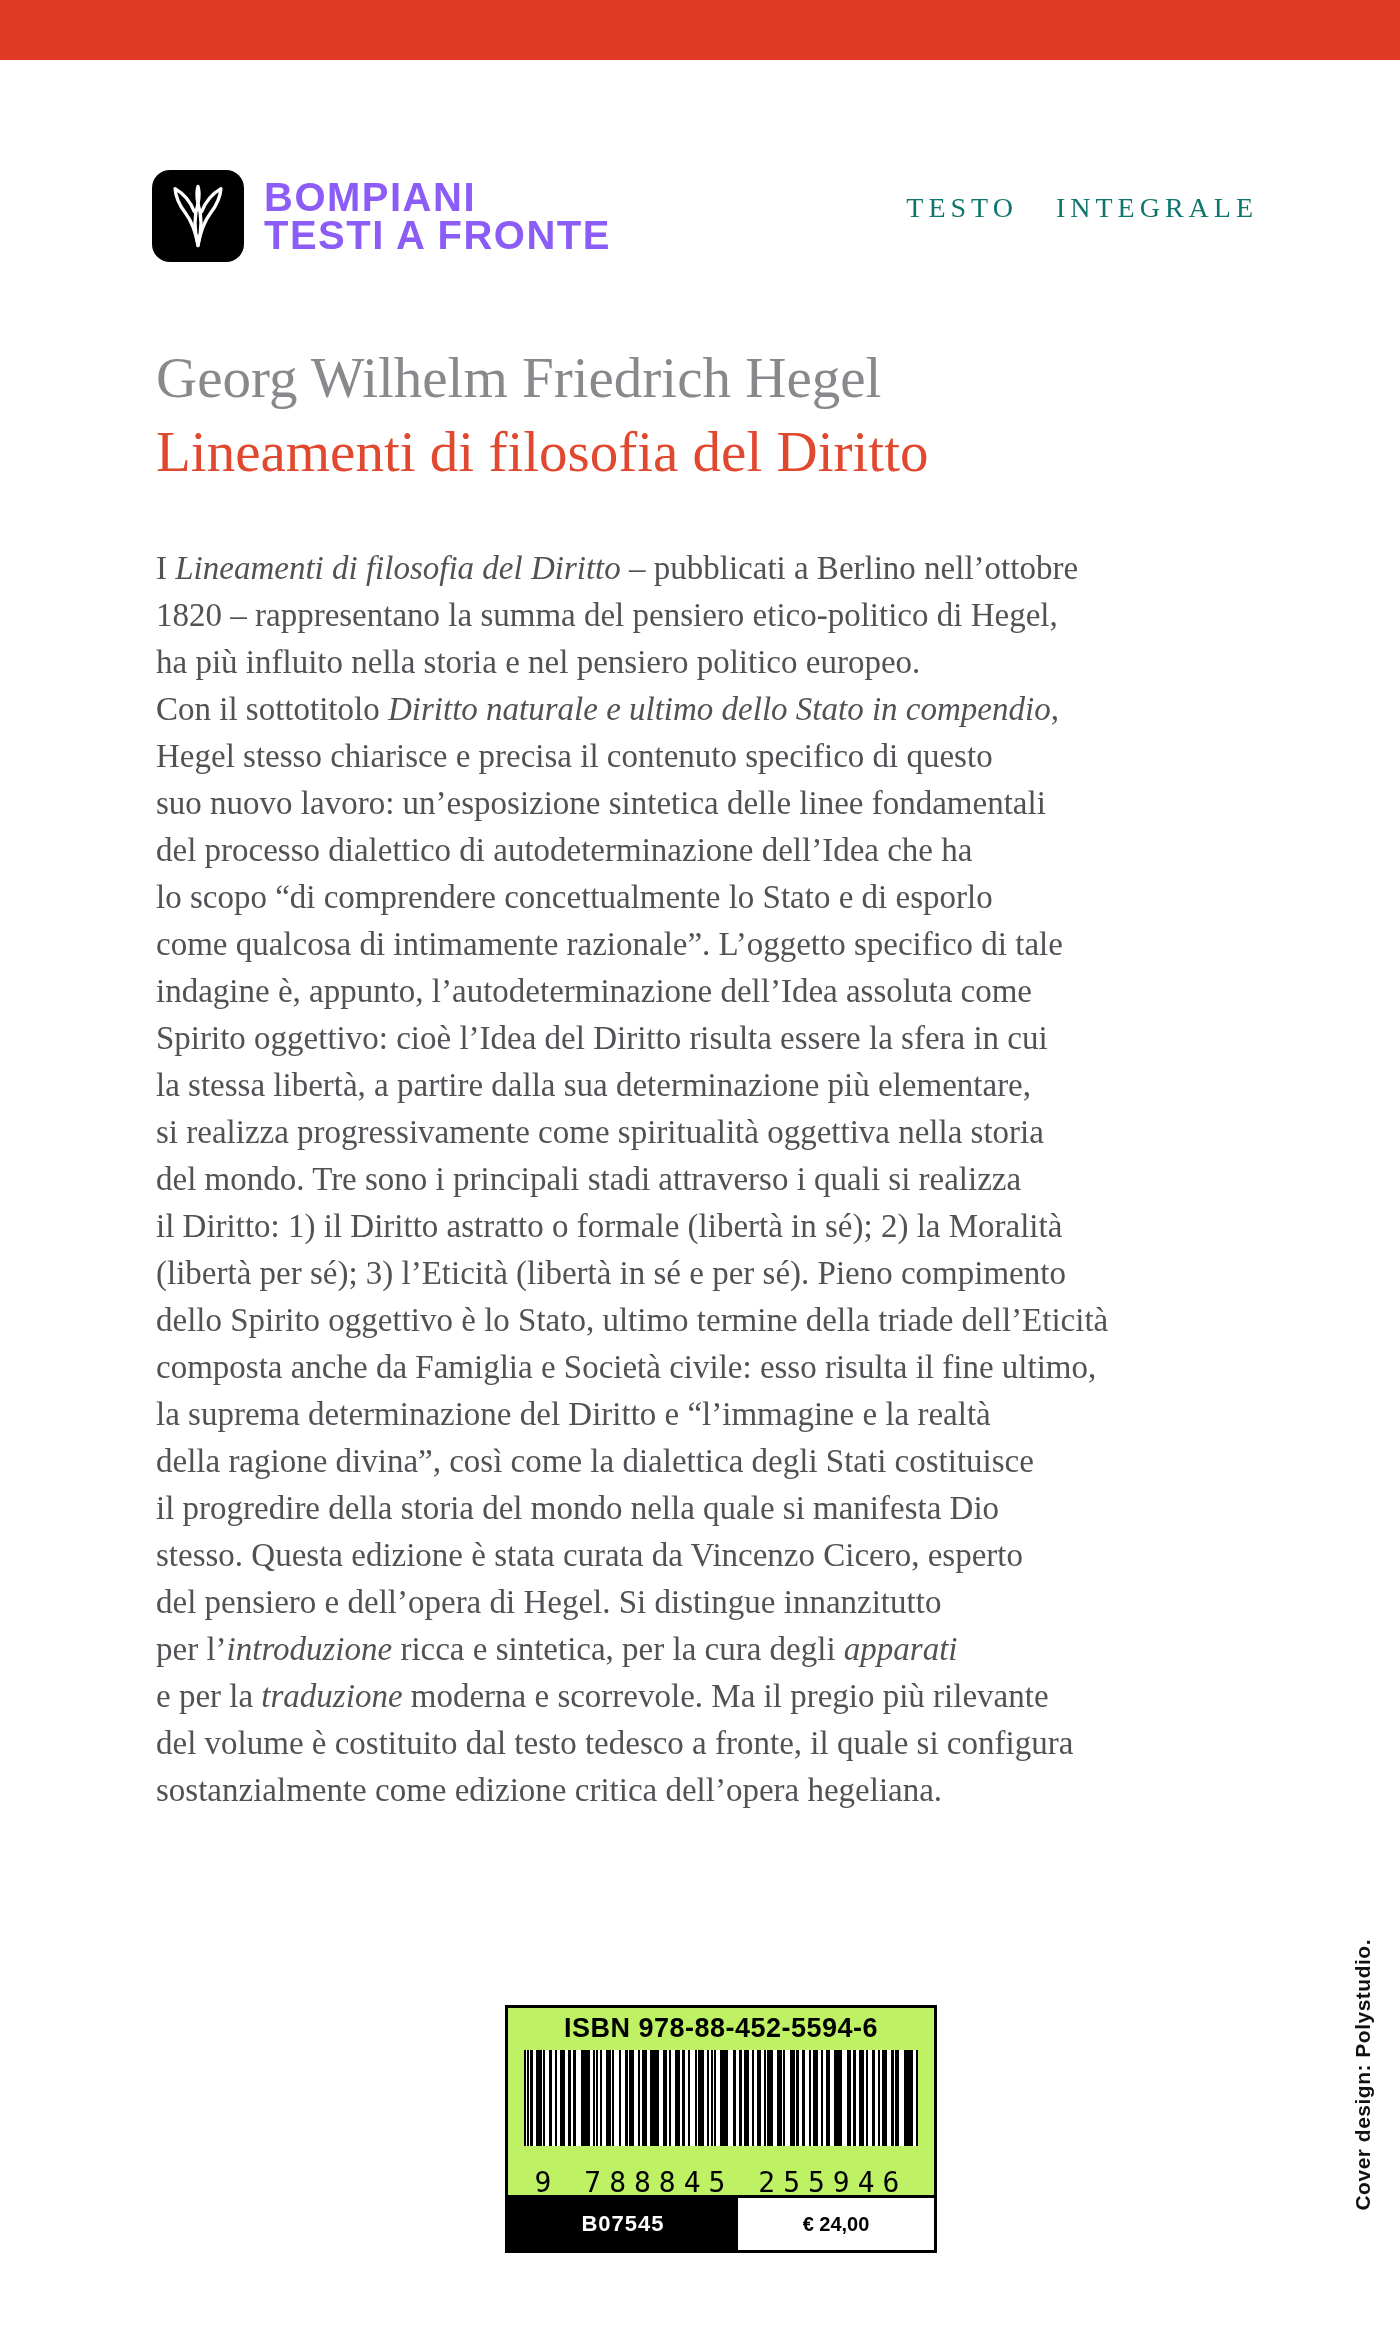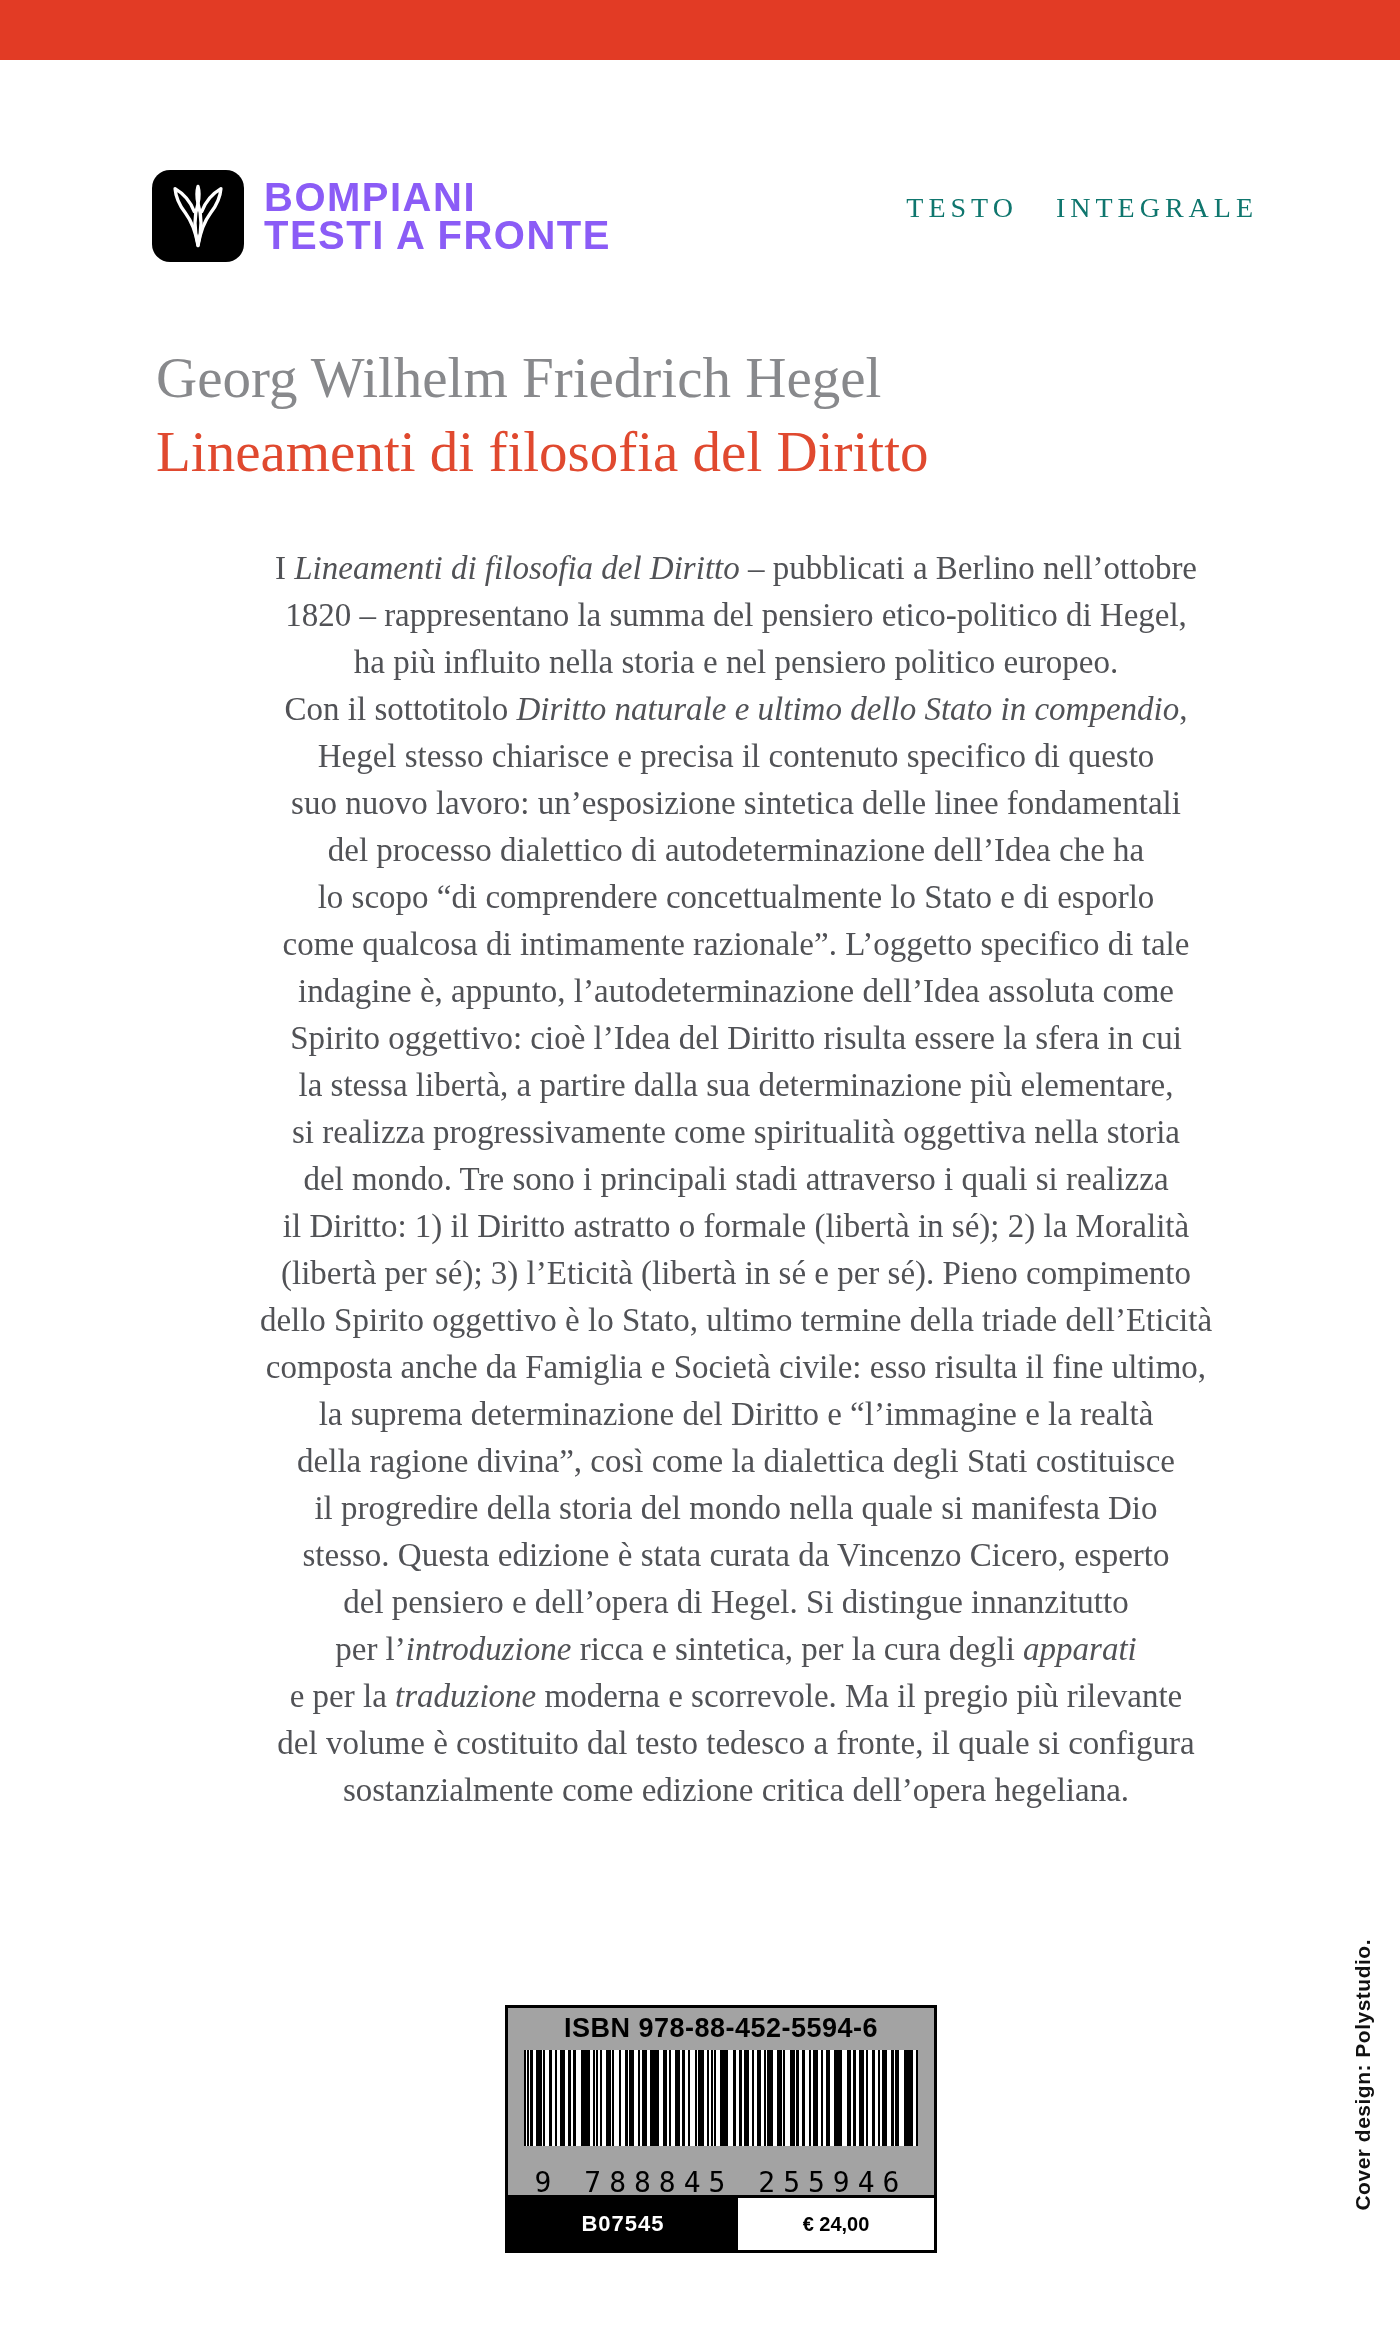--- a/index.html
+++ b/index.html
@@ -43,25 +43,25 @@
   }
   .booktitle{
     position:absolute;left:156px;top:420px;
     font-size:57px;line-height:64px;color:var(--red-title);
     white-space:nowrap;
   }
   .description{
     position:absolute;left:156px;top:545px;width:1160px;
     font-size:33px;line-height:47px;color:var(--body-gray);
   }
-  .description .bline{white-space:nowrap;text-align:center;}
+  .description .bline{white-space:nowrap;}
   .it{font-style:italic;}
   .barcode-box{
     position:absolute;left:505px;top:2005px;width:432px;
-    border:3px solid #000;background:#a3a3a3;box-sizing:border-box;
+    border:3px solid #000;background:#bef264;box-sizing:border-box;
     padding:5px 10px 2px;text-align:center;
   }
   .isbn{
     font-family:"Liberation Sans", sans-serif;
     font-weight:700;font-size:27px;color:#000;letter-spacing:0.5px;
     white-space:nowrap;
   }
   .bars{
     height:96px;margin:6px 6px 0;
     background-color:#fff;

